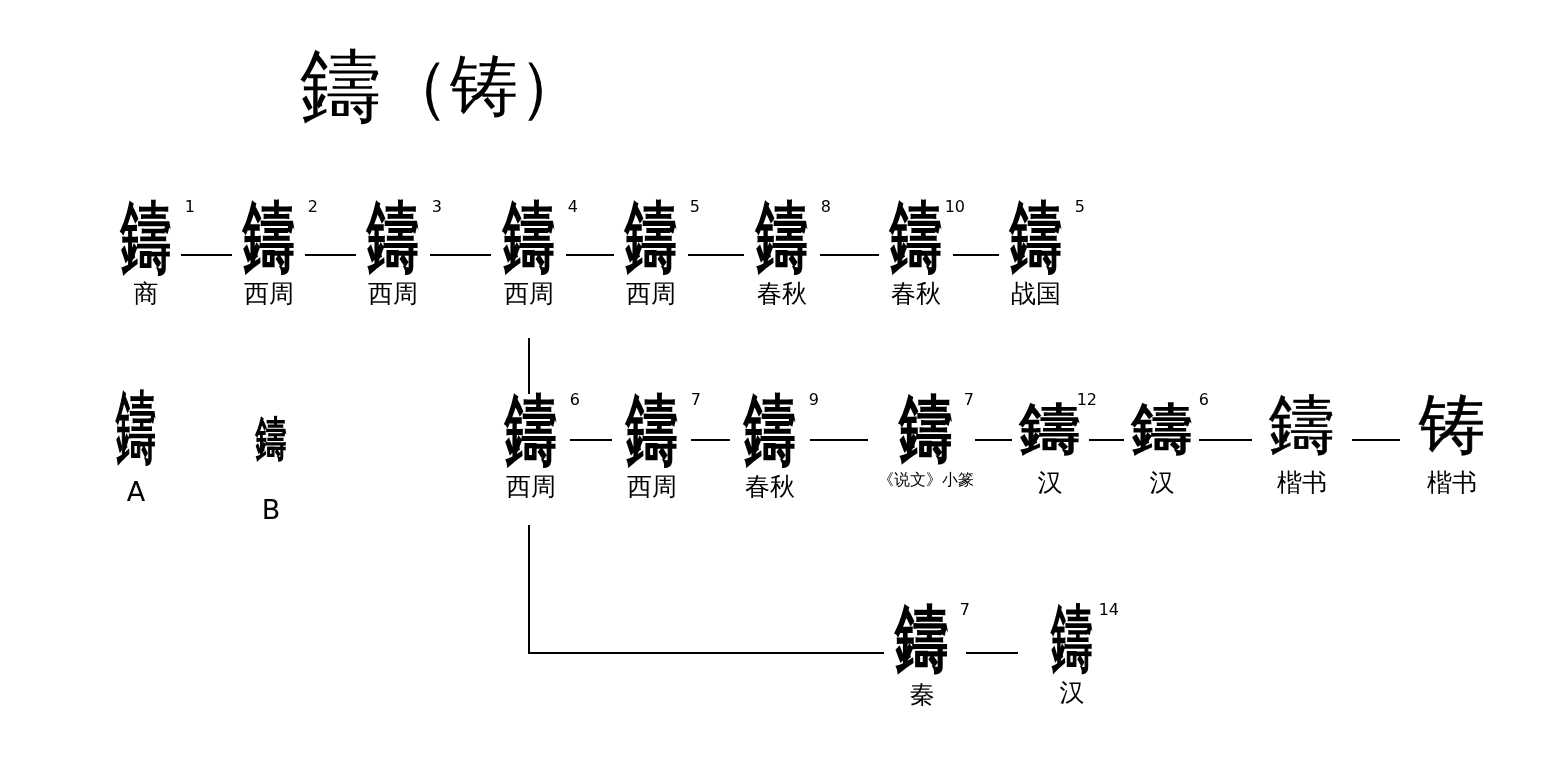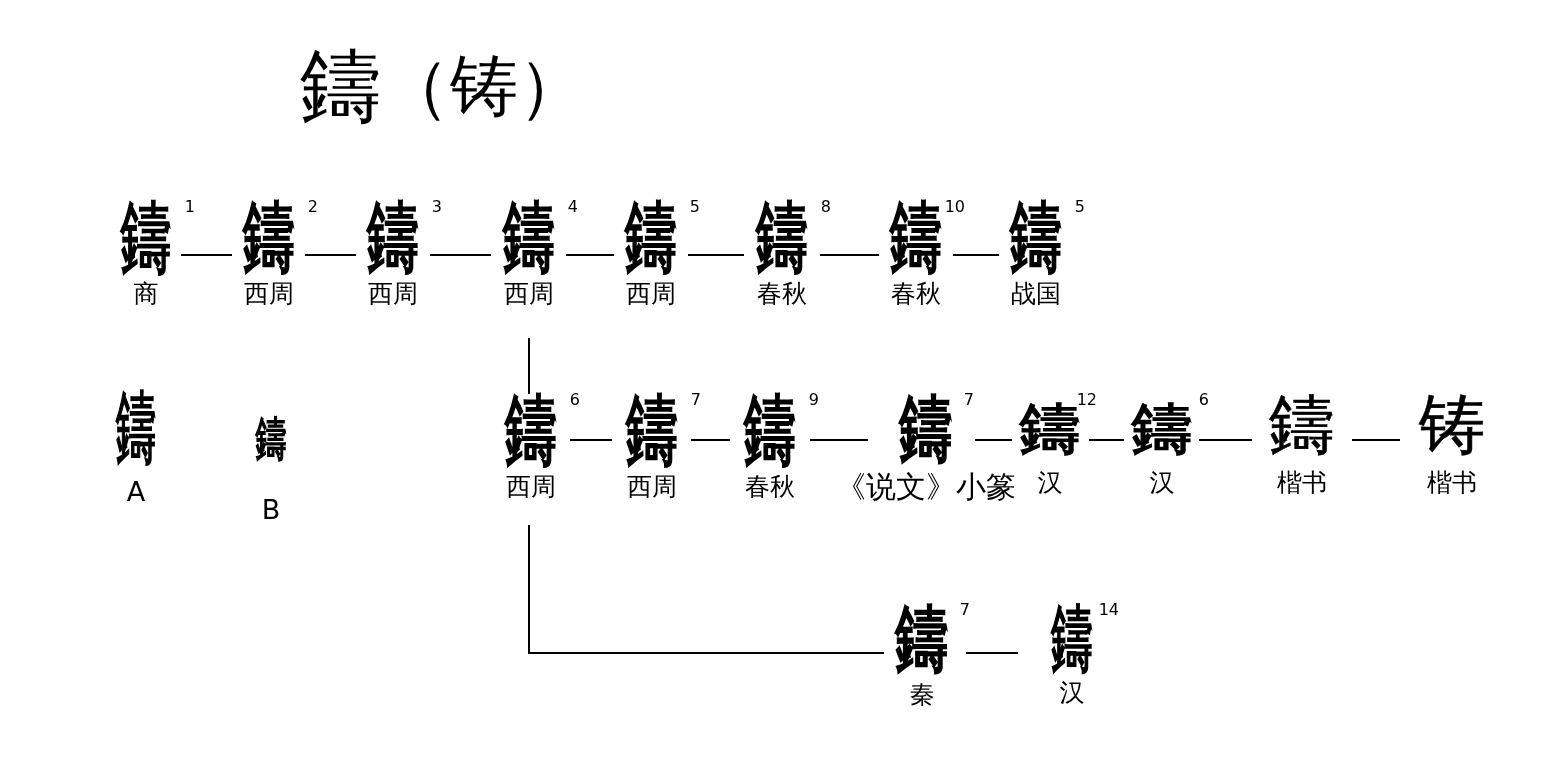--- a/index.html
+++ b/index.html
@@ -117,21 +117,21 @@
     line-height: 1;
     font-weight: 400;
   }
   .era {
     font-family: "DejaVu Serif", "Liberation Serif", serif;
     font-size: 25px;
     line-height: 1;
     margin-top: 12px;
     letter-spacing: 0px;
   }
-  .era.small { font-size: 30px; }
+  .era.small { font-size: 16px; }
   .reflabel {
     font-family: "DejaVu Sans", "Liberation Sans", sans-serif;
     font-size: 27px;
     line-height: 1;
     margin-top: 22px;
   }
 </style>
 </head>
 <body>
 

